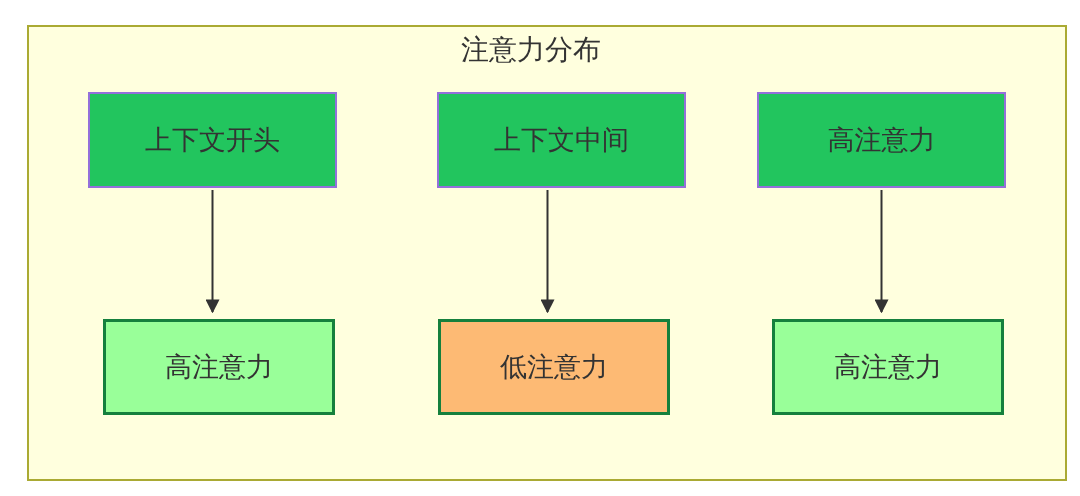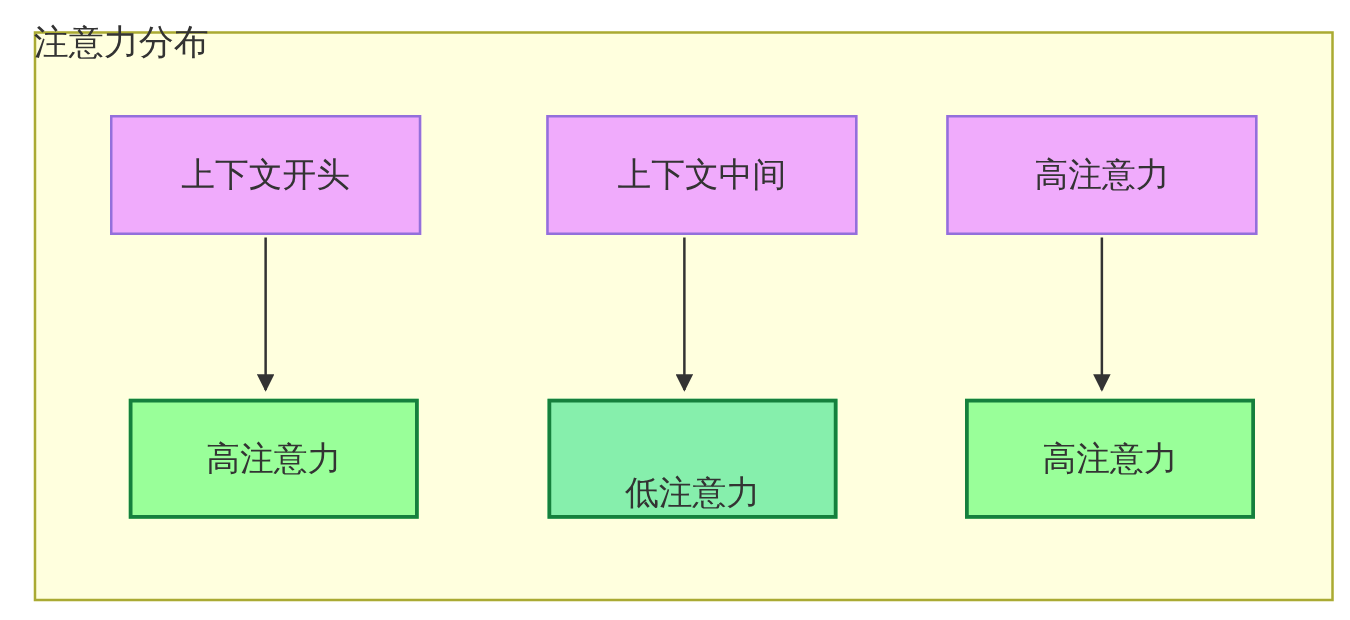--- a/index.html
+++ b/index.html
@@ -22,58 +22,58 @@
   .cluster {
     position: absolute;
     left: 27px; top: 25px;
     width: 1040px; height: 456px;
     background: #ffffde;
     border: 2px solid #aaaa33;
     box-sizing: border-box;
   }
   .cluster-title {
     position: absolute;
-    left: 27px; top: 18px;
+    left: 27px; top: 34px;
     width: 1008px;
-    text-align: left;
+    text-align: center;
     font-size: 28px;
     line-height: 32px;
     color: #333333;
   }
   .node {
     position: absolute;
     display: flex;
     align-items: center;
     justify-content: center;
     box-sizing: border-box;
     font-size: 27px;
     color: #333333;
     text-align: center;
   }
   .ctx-node {
     width: 249px;
     height: 96px;
     top: 92px;
-    background: #f0abfc;
+    background: #22c55e;
     border: 2px solid #9370db;
   }
   .state-node {
     width: 232px;
     height: 96px;
     top: 319px;
     border: 3px solid #15803d;
   }
   .ctx-start  { left: 88px; }
   .ctx-middle { left: 437px; }
   .ctx-end    { left: 757px; }
   .state-left   { left: 103px; }
   .state-middle { left: 438px; }
   .state-right  { left: 772px; }
   .fill-high { background: #99ff99; }
-  .fill-low  { background: #86efac; align-items: flex-end; }
+  .fill-low  { background: #fdba74; }
   svg.arrows {
     position: absolute;
     left: 0; top: 0;
     width: 1080px;
     height: 496px;
     pointer-events: none;
   }
 </style>
 </head>
 <body>

